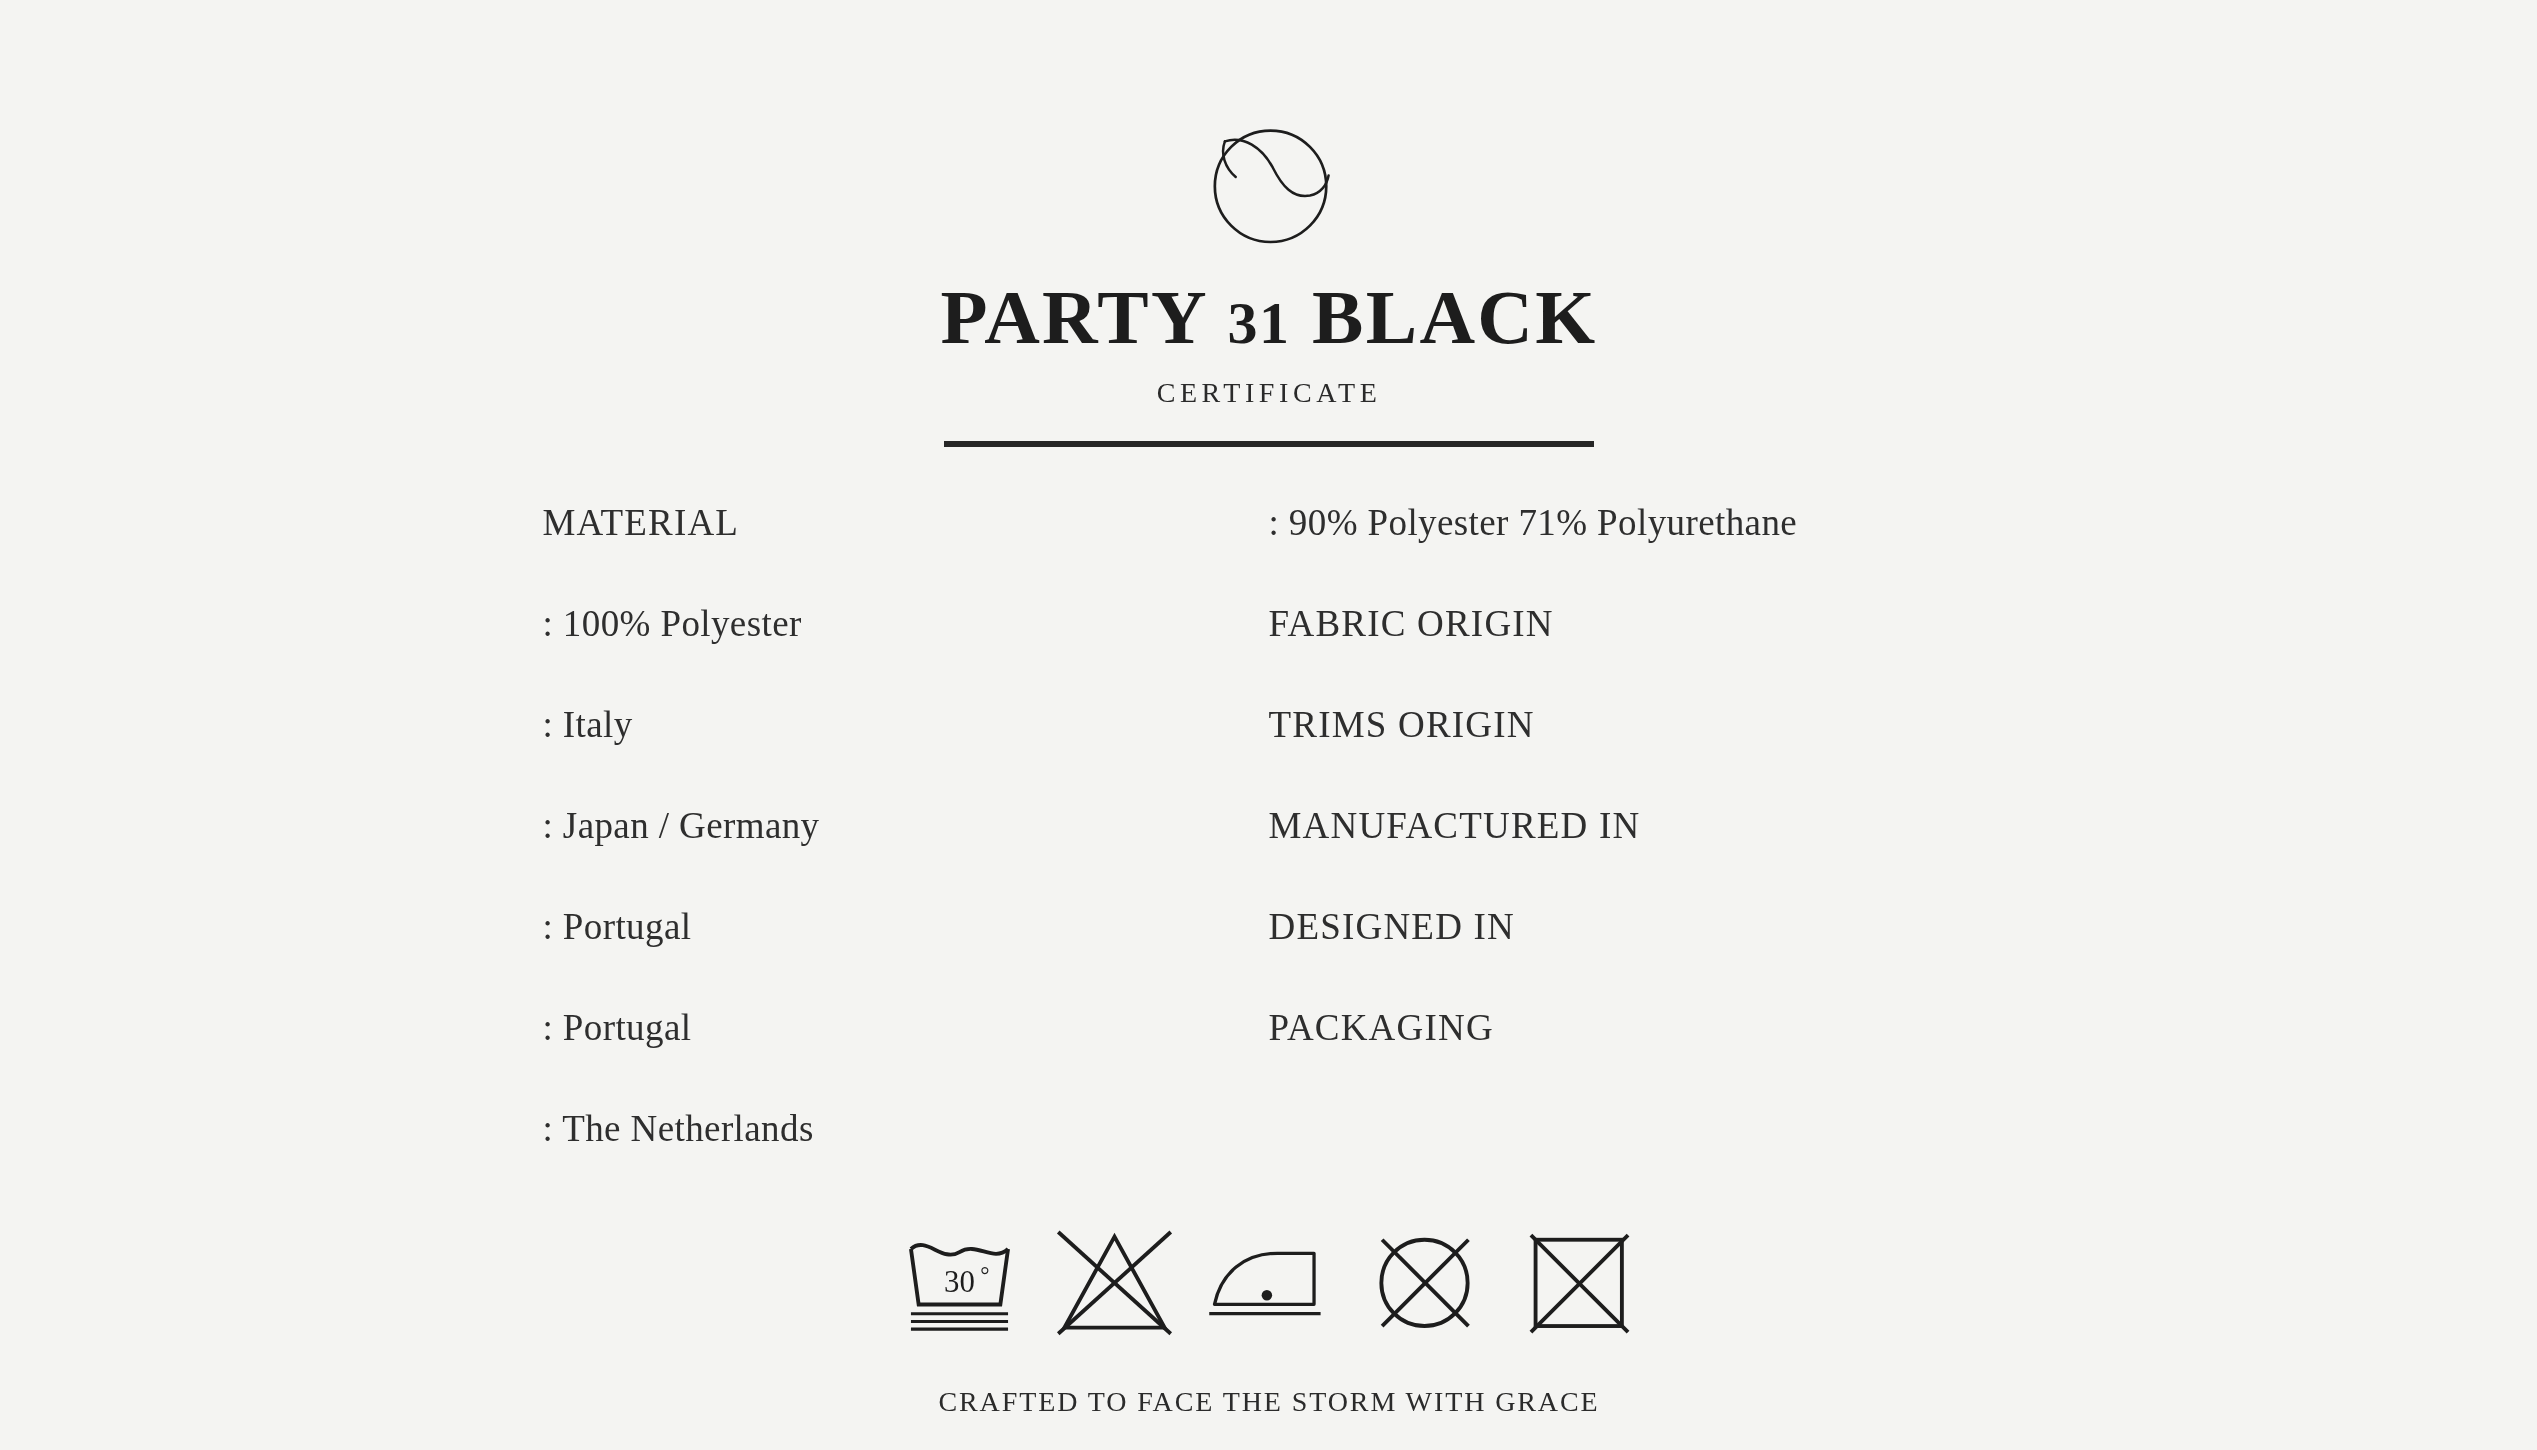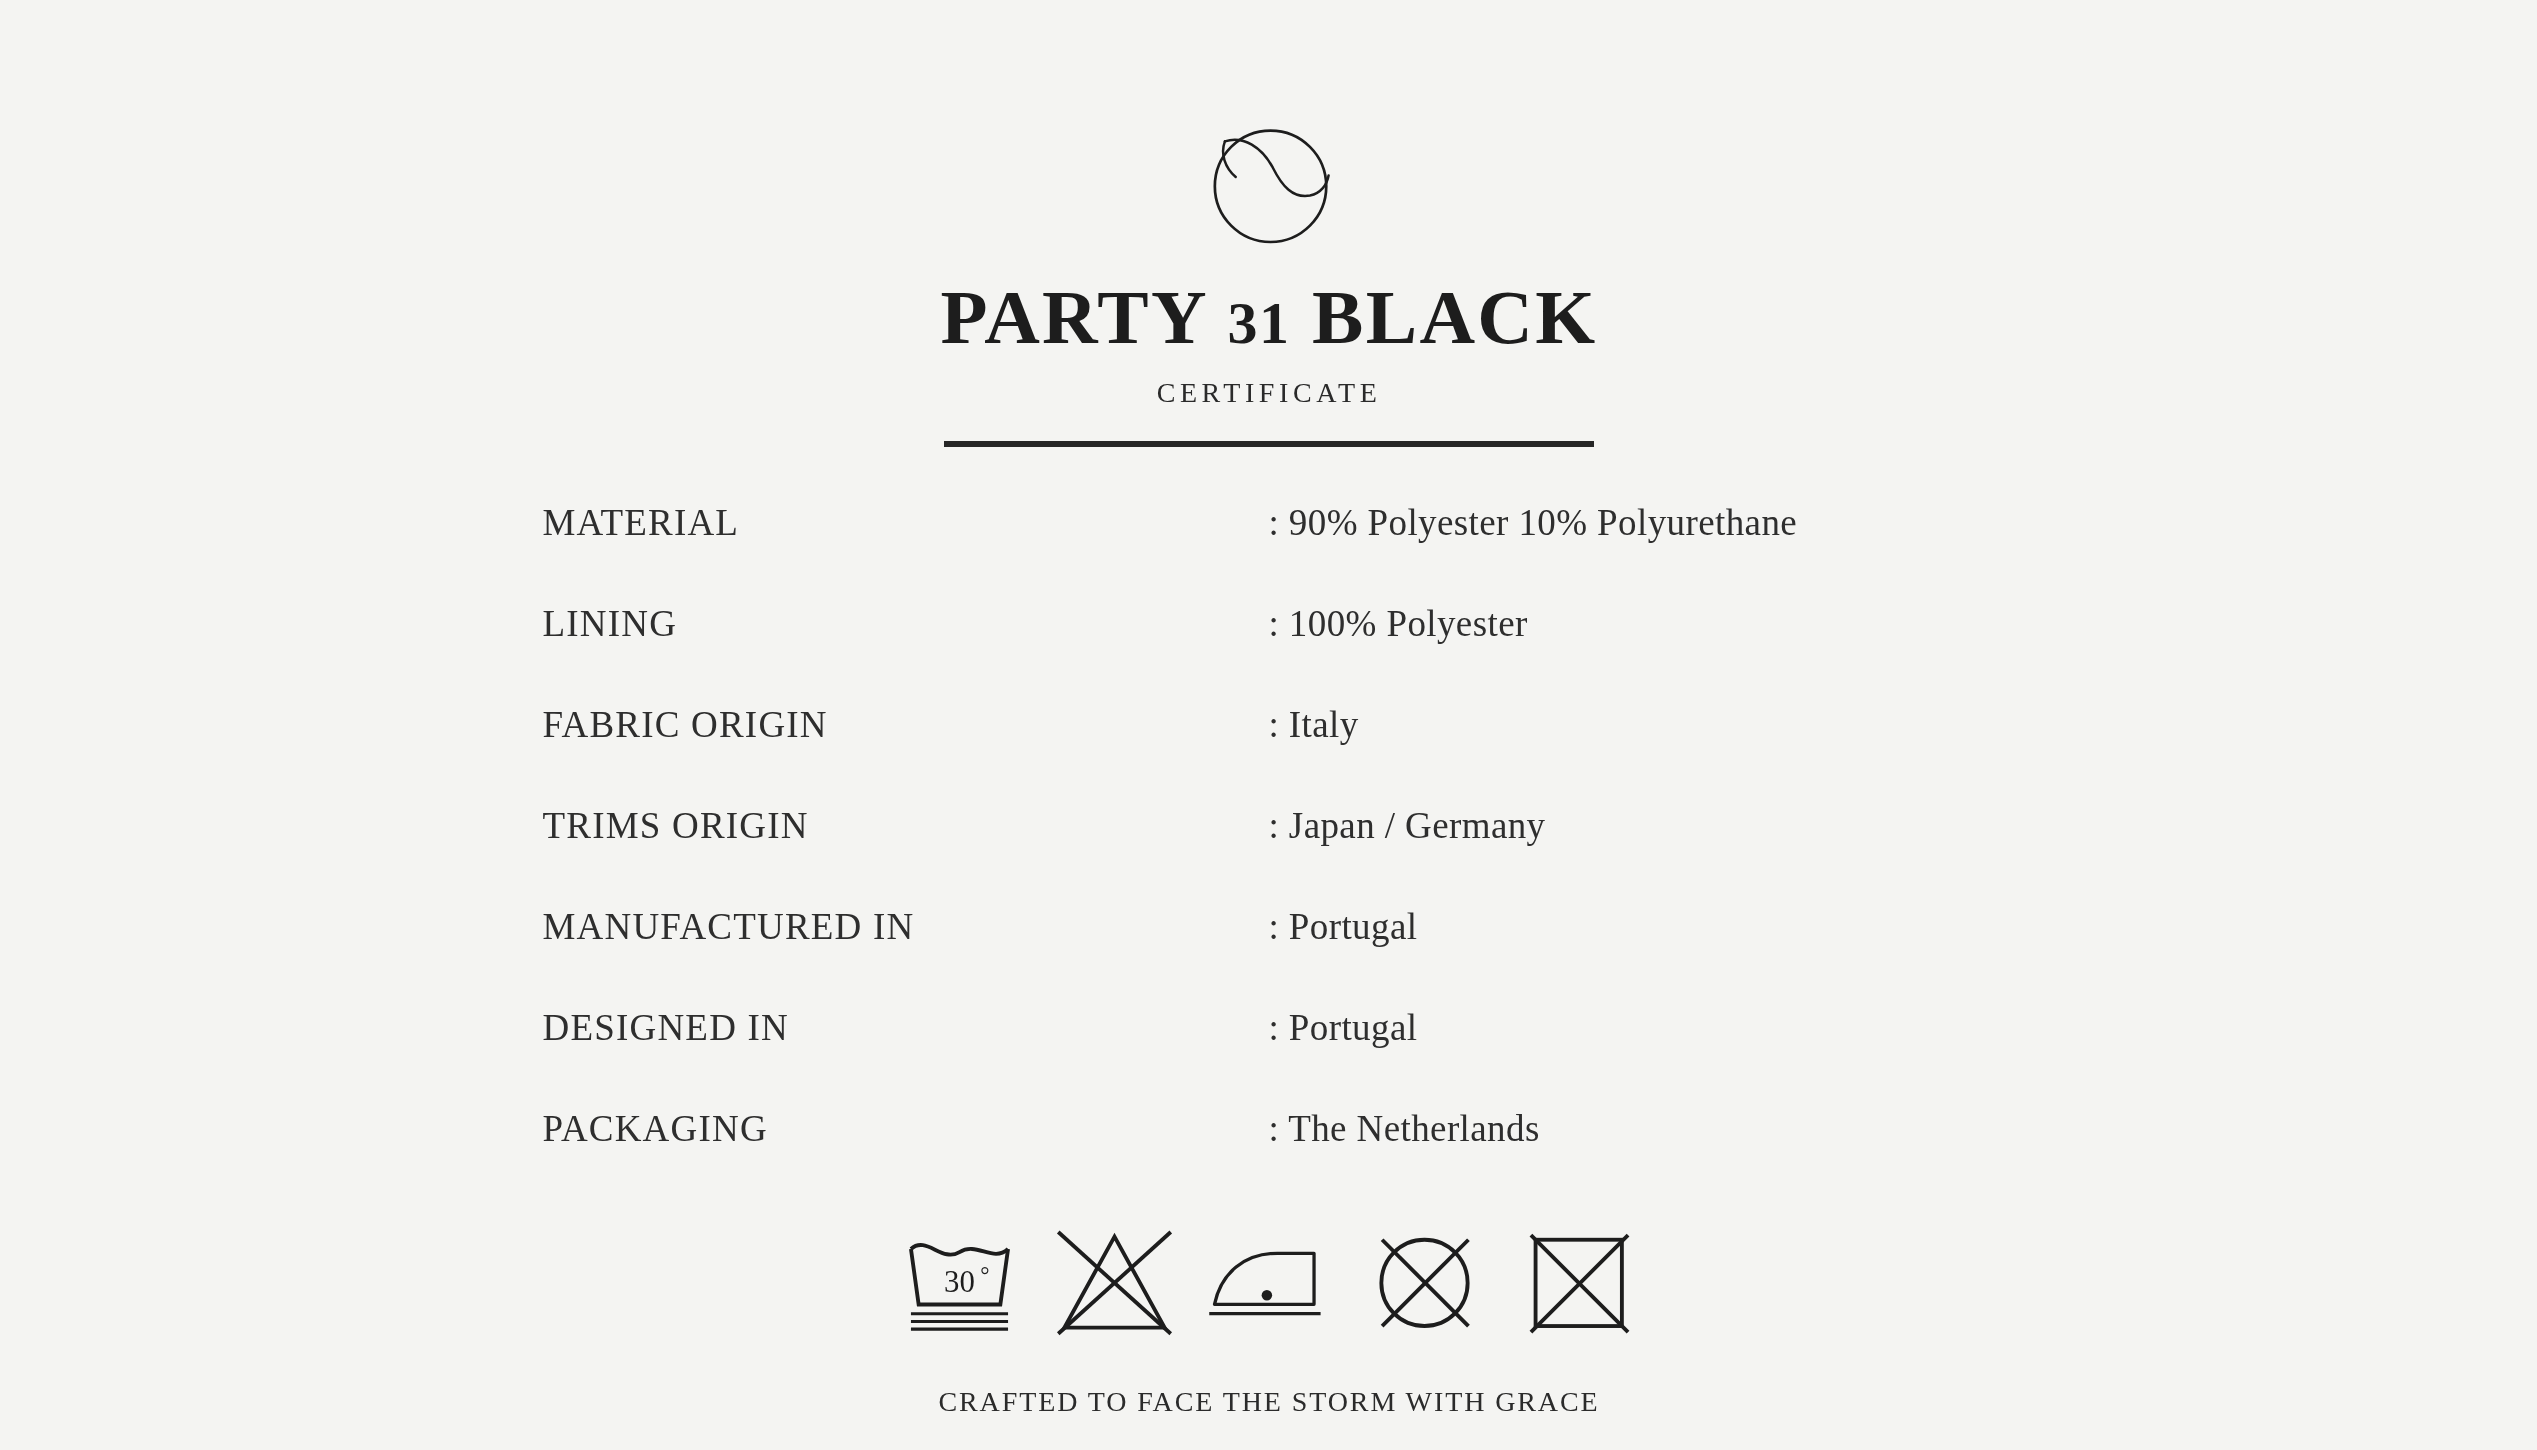--- a/index.html
+++ b/index.html
@@ -134,23 +134,22 @@
   <div class="brand-title">
     <span>PARTY </span><span class="num">31</span><span> BLACK</span>
   </div>
 
   <div class="sub-title">CERTIFICATE</div>
 
   <div class="divider"></div>
 
   <div class="specs">
     <div class="spec-label">MATERIAL</div>
-    <div class="spec-value">: 90% Polyester 10% Polyurethane</div>
-
-    <div class="spec-label">LINING</div>
+    <div class="spec-value">: 90% Polyester 71% Polyurethane</div>
+
     <div class="spec-value">: 100% Polyester</div>
 
     <div class="spec-label">FABRIC ORIGIN</div>
     <div class="spec-value">: Italy</div>
 
     <div class="spec-label">TRIMS ORIGIN</div>
     <div class="spec-value">: Japan / Germany</div>
 
     <div class="spec-label">MANUFACTURED IN</div>
     <div class="spec-value">: Portugal</div>

